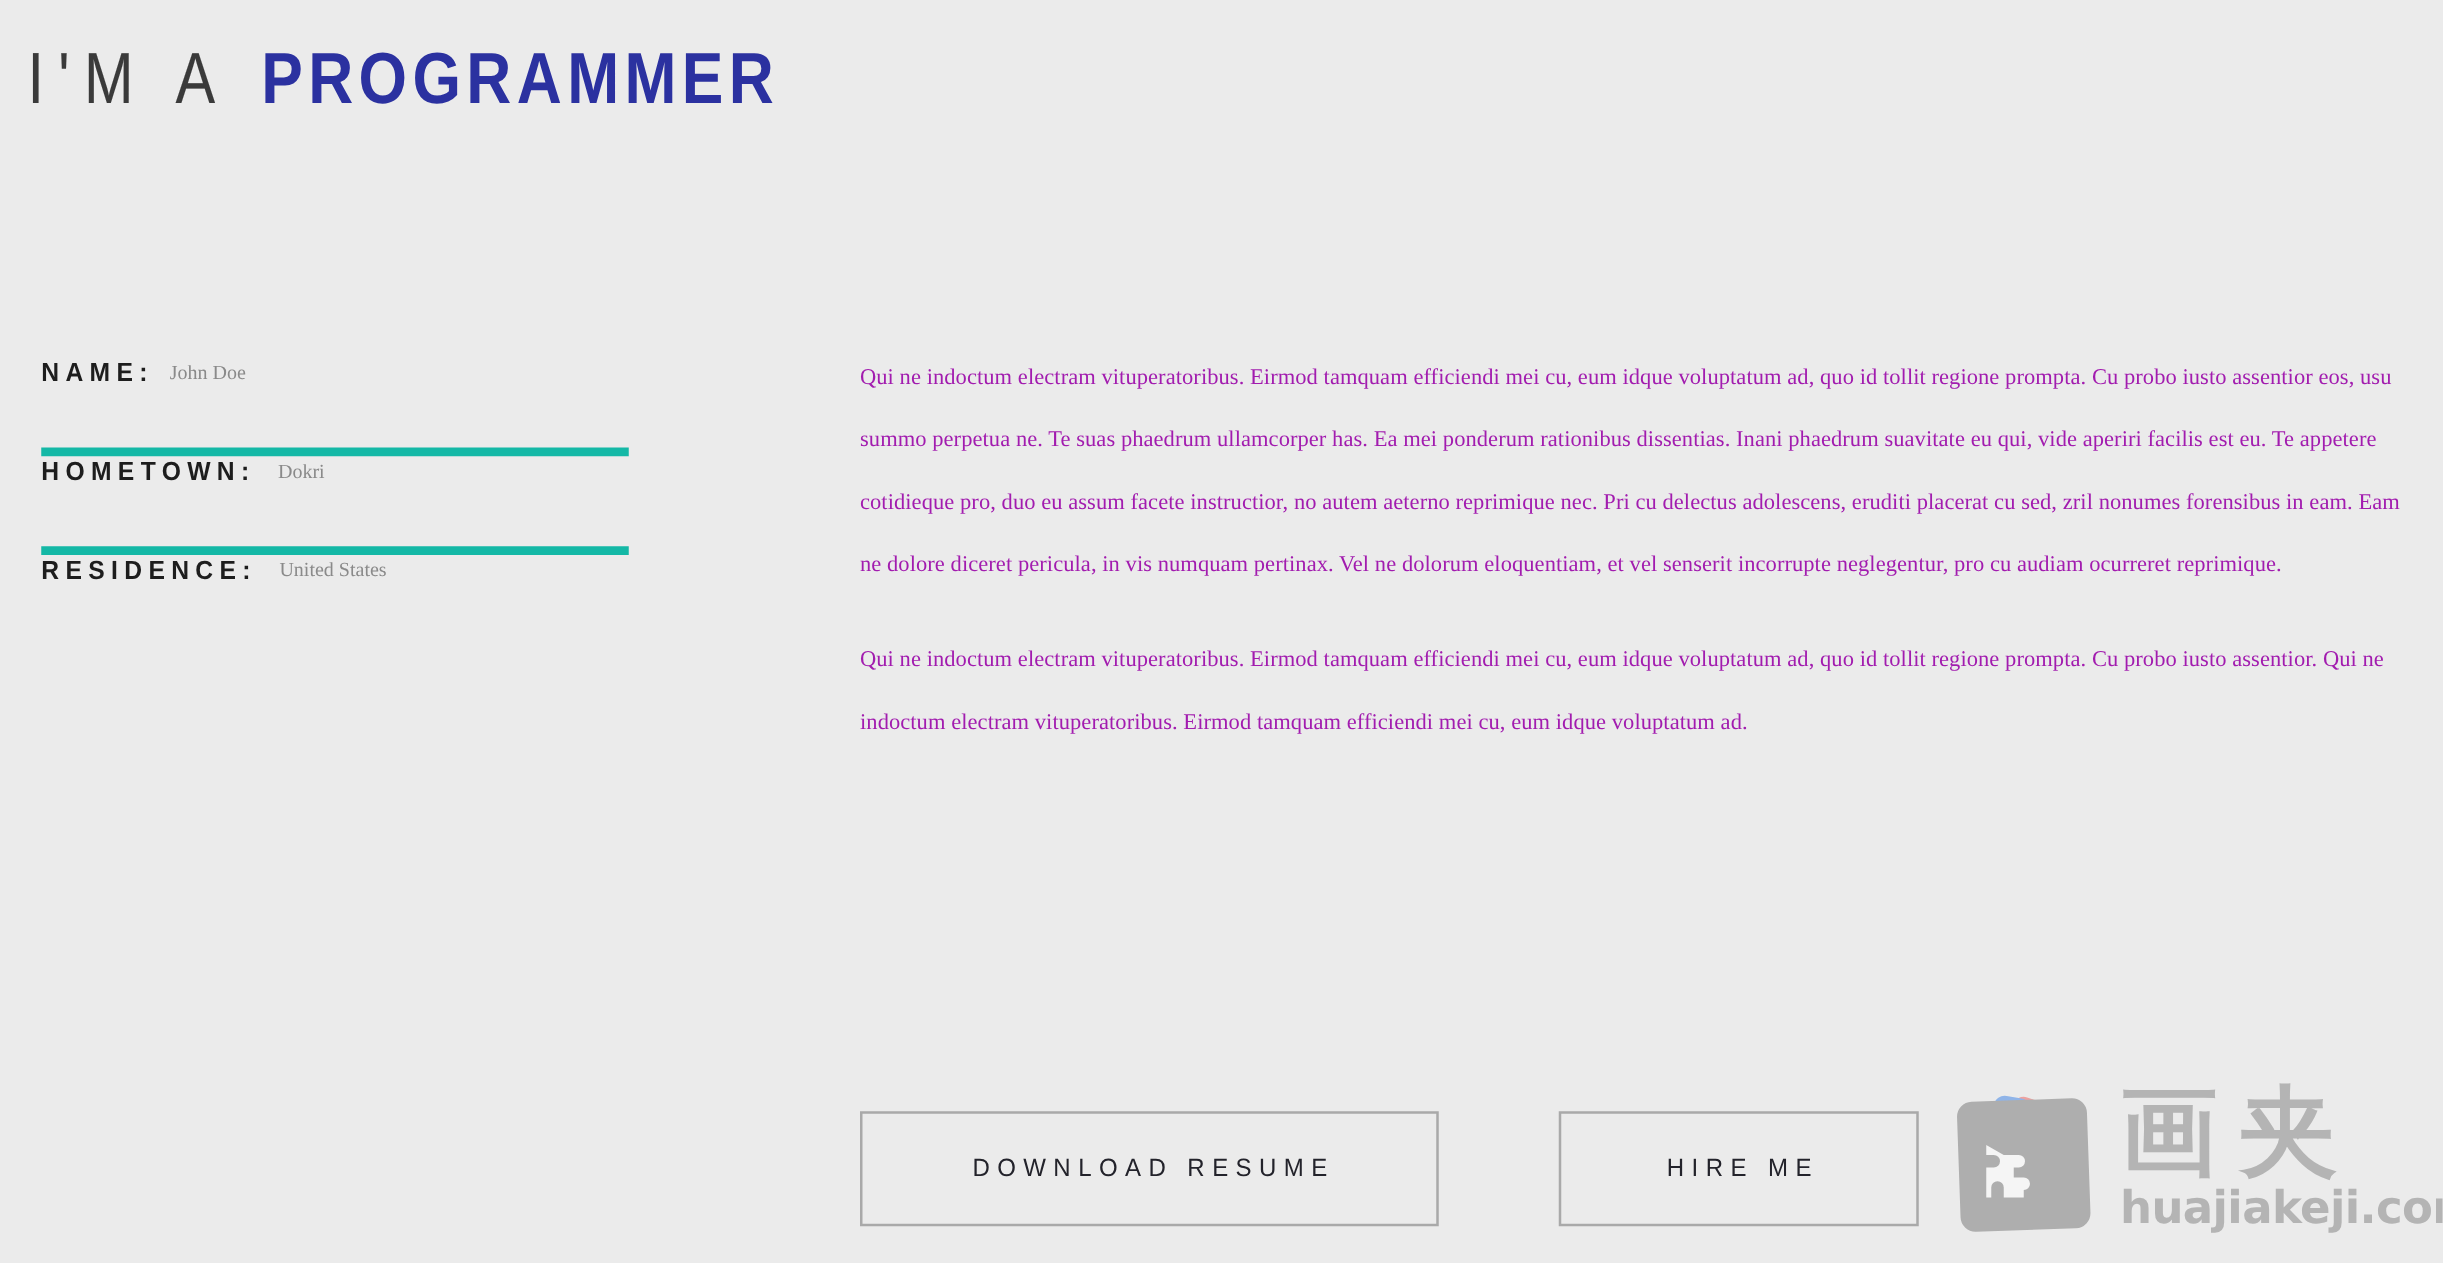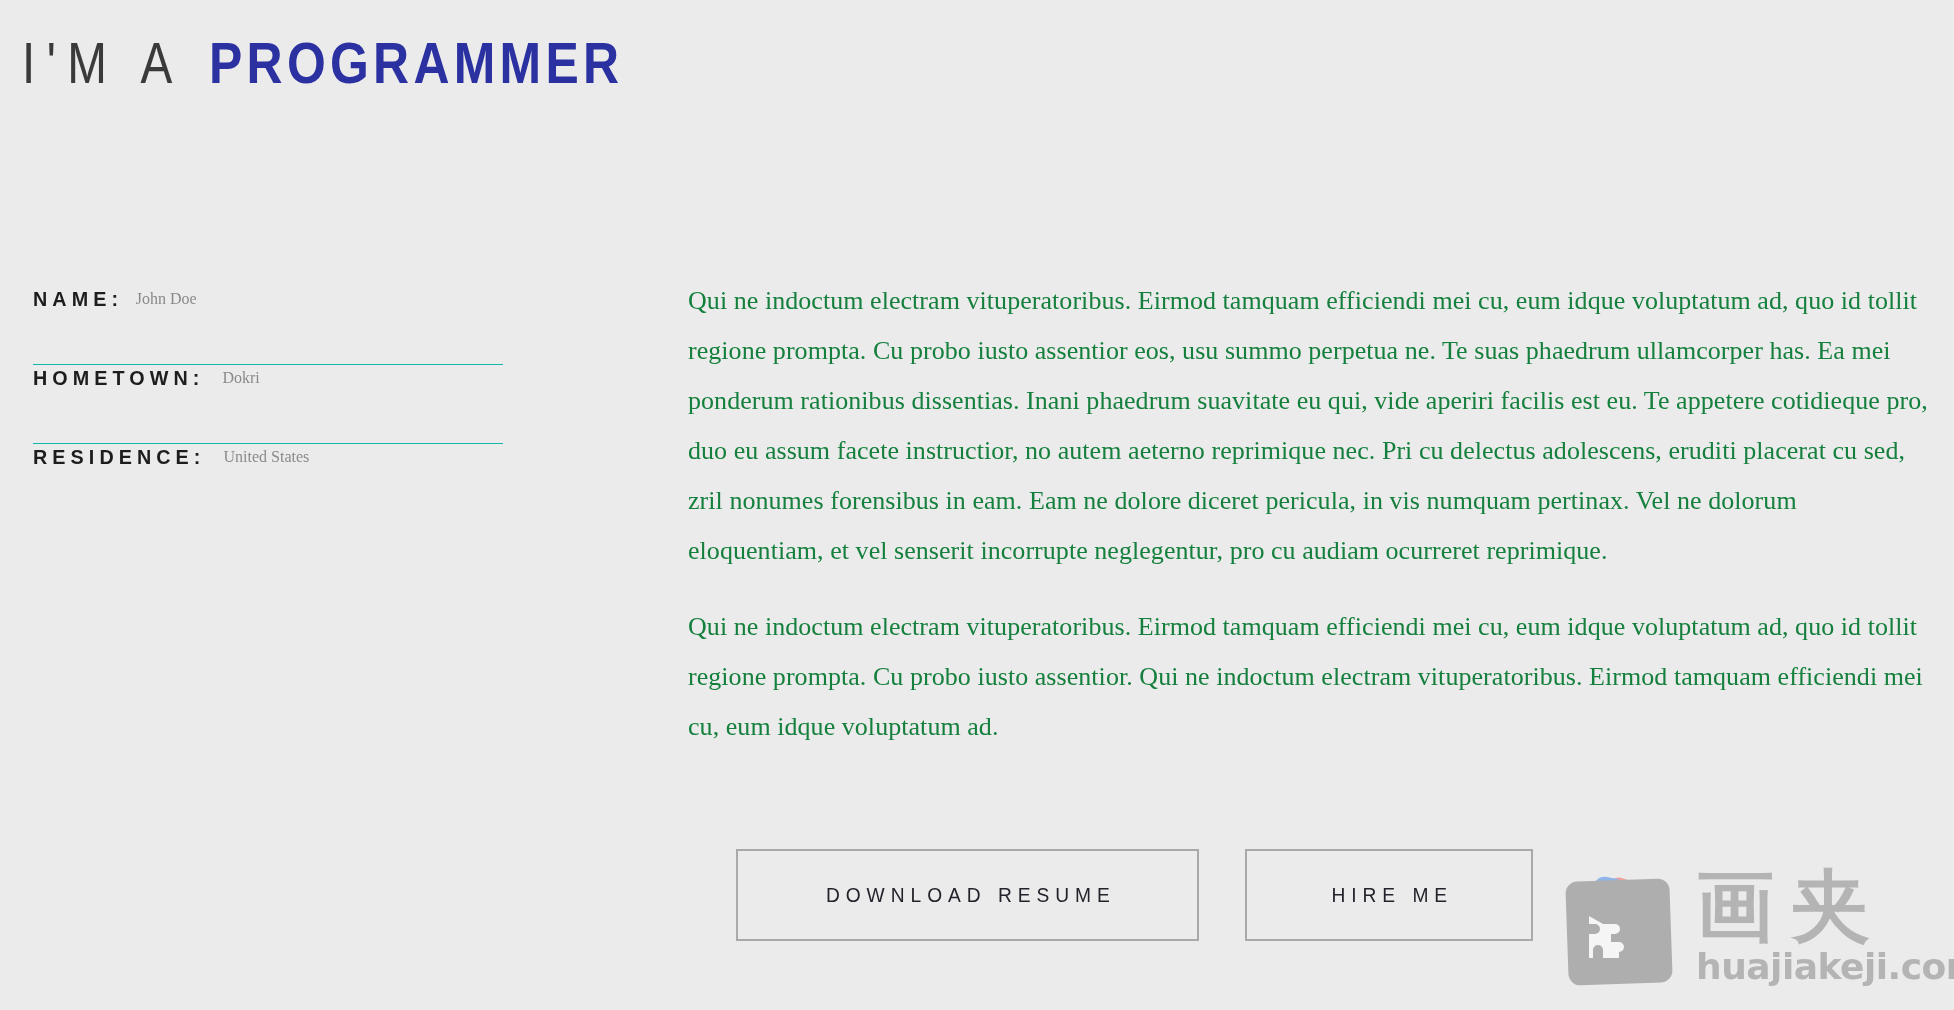--- a/index.html
+++ b/index.html
@@ -59,21 +59,21 @@
   
   .info-col {
     position: absolute;
     left: 33px;
     top: 286px;
     width: 470px;
   }
   .info-row {
     position: relative;
     height: 79px;
-    border-bottom: 1px solid #14b8a6;
+    border-bottom: 7px solid #14b8a6;
     display: flex;
     align-items: flex-start;
   }
   .info-row:last-child {
     border-bottom: none;
   }
   .info-label {
     font-family: "Liberation Sans Narrow", "Liberation Sans", sans-serif;
     font-size: 21px;
     font-weight: 700;
@@ -96,37 +96,36 @@
 
   
   .content-col {
     position: absolute;
     left: 688px;
     top: 276px;
     width: 1240px;
   }
   .body-para {
     font-family: "Liberation Serif", "DejaVu Serif", serif;
-    font-size: 26px;
+    font-size: 18px;
     line-height: 50px;
-    color: #15803d;
+    color: #a21caf;
     text-align: left;
     margin-bottom: 26px;
     letter-spacing: 0.05px;
   }
   .body-para:last-of-type { margin-bottom: 0; }
 
   
   .btn-row {
     position: absolute;
     left: 688px;
-    top: 849px;
-    display: flex;
-    gap: 46px;
-    margin-left: 48px;
+    top: 889px;
+    display: flex;
+    gap: 96px;
   }
   .btn {
     height: 92px;
     border: 2px solid #a9a9a9;
     background: transparent;
     display: flex;
     align-items: center;
     justify-content: center;
     cursor: pointer;
     font-family: "Liberation Sans Narrow", "Liberation Sans", sans-serif;

